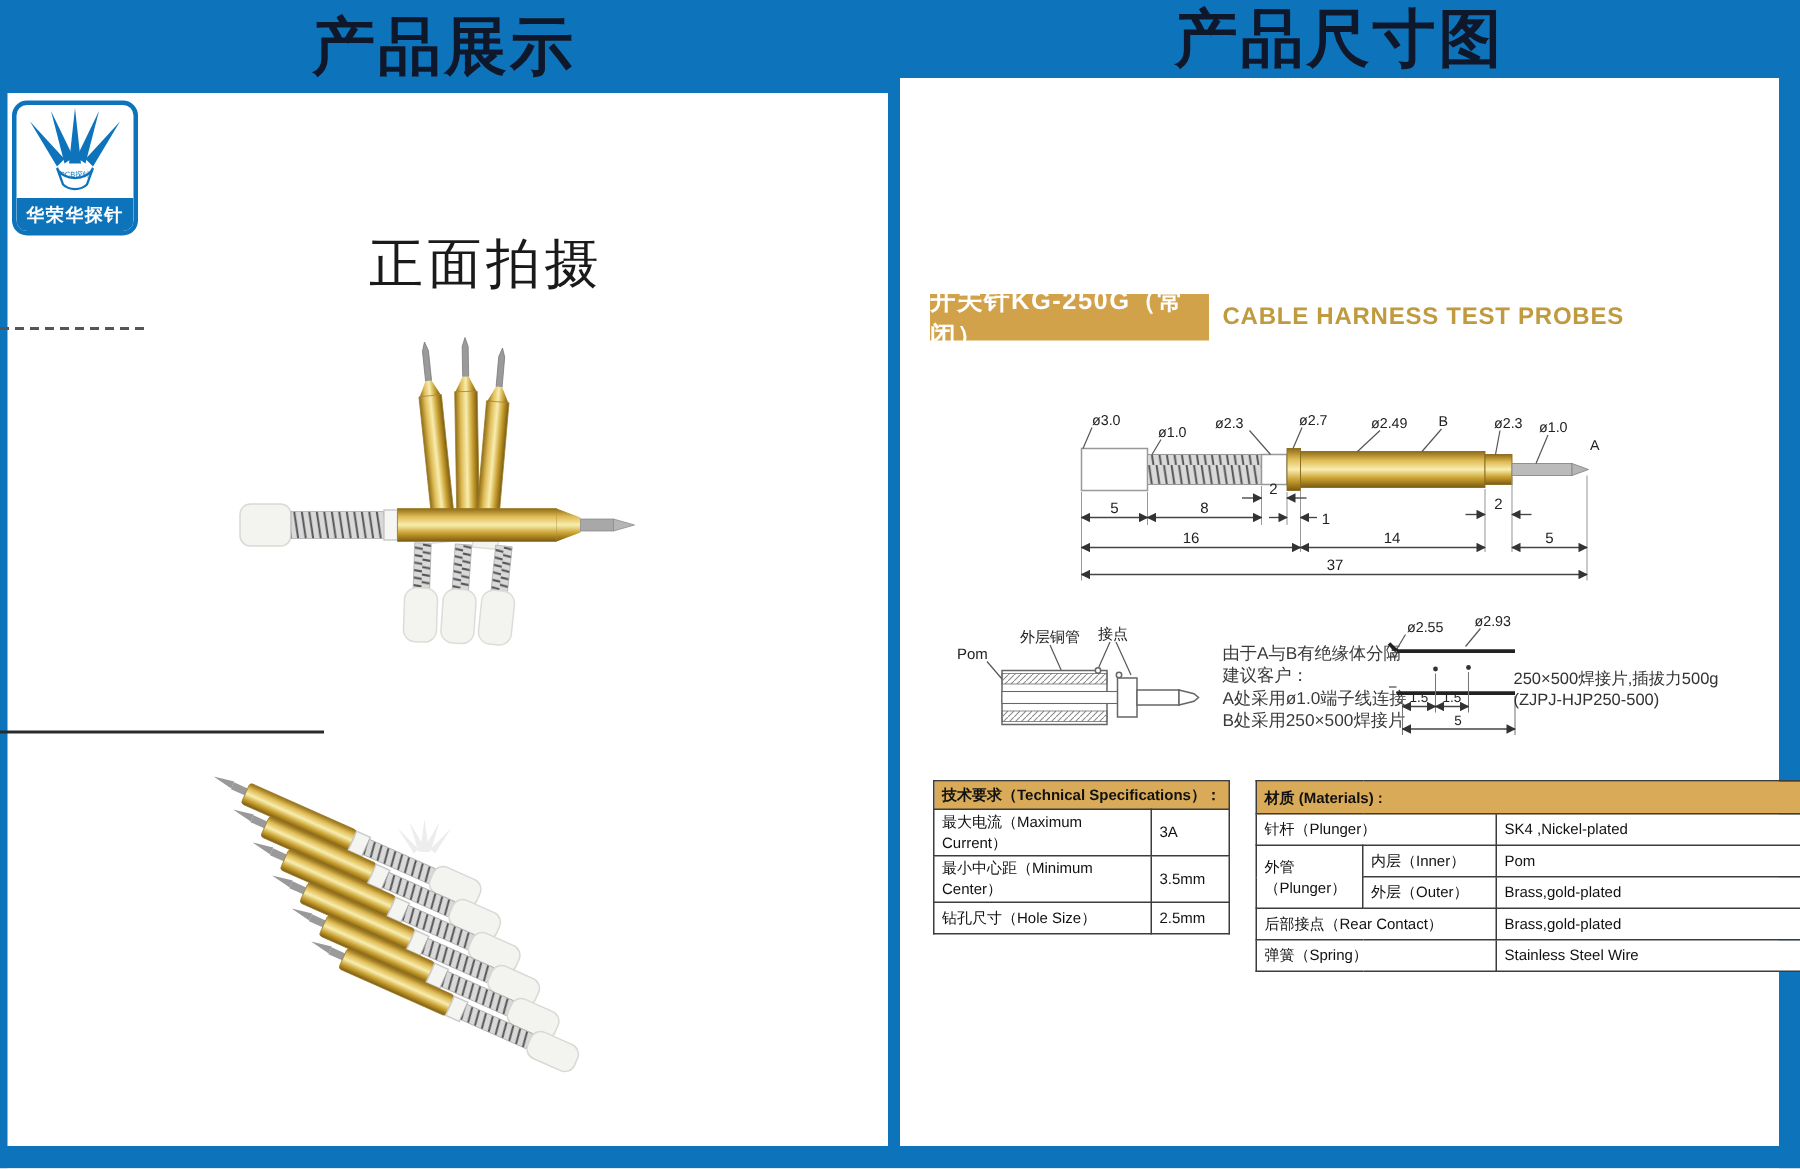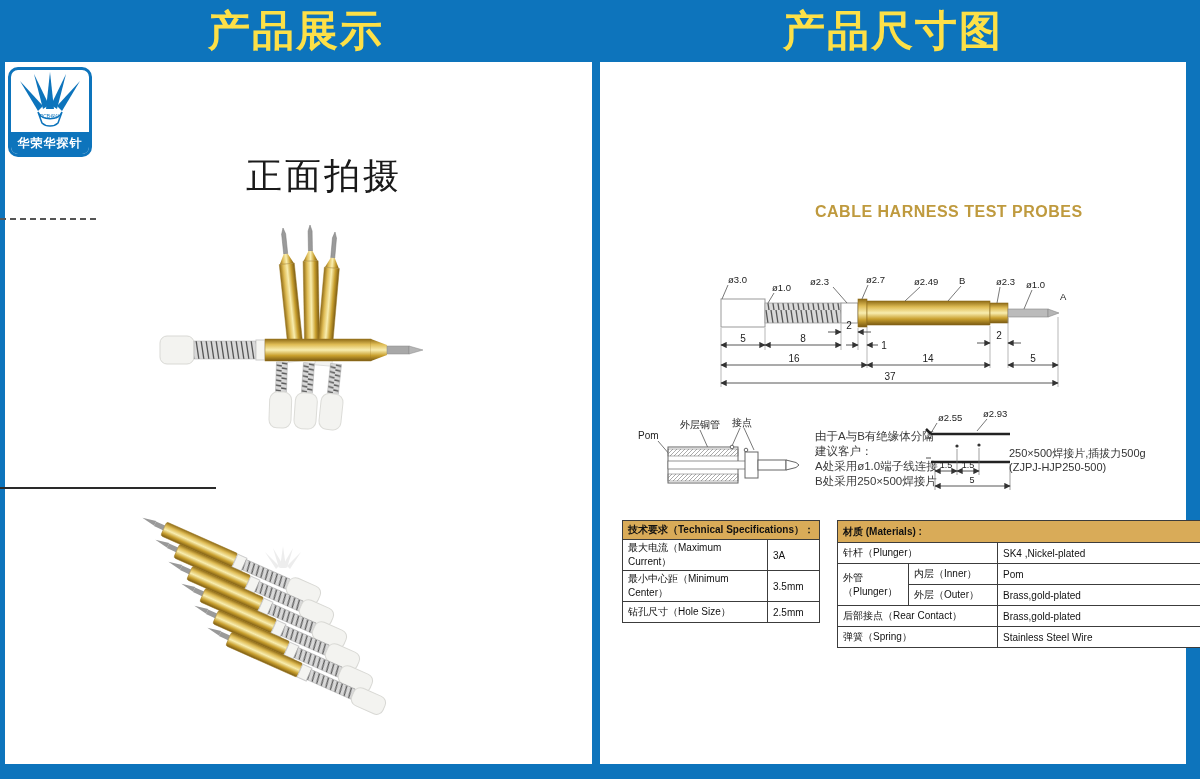--- a/index.html
+++ b/index.html
@@ -1,20 +1,20 @@
 <!DOCTYPE html>
 <html><head>
 <meta charset="utf-8">
 <style>
   html,body{margin:0;padding:0;background:#fff;}
   body{font-family:"Liberation Sans","DejaVu Sans",sans-serif;}
   .page{position:relative;width:1200px;height:779px;background:#fff;overflow:hidden;}
   .abs{position:absolute;}
   .blue{background:#0d74bc;}
-  .hdr{color:#fde047;font-weight:bold;font-size:42px;display:flex;align-items:center;justify-content:center;letter-spacing:2px;}
+  .hdr{color:#0f172a;font-weight:bold;font-size:42px;display:flex;align-items:center;justify-content:center;letter-spacing:2px;}
   .photo-label{font-size:36px;color:#1a1a1a;letter-spacing:3px;font-weight:500;}
   .title-chip{background:#d2a24b;color:#fff;font-size:17px;font-weight:bold;display:flex;align-items:center;justify-content:center;letter-spacing:1px;}
   .subtitle{color:#bf9a3e;font-size:16px;font-weight:bold;letter-spacing:.5px;}
   .note{font-size:11.5px;color:#3a3a3a;line-height:15px;}
   .socket-note{font-size:11px;color:#333;line-height:14px;}
   table{border-collapse:collapse;}
   .spec td,.mat td{border:1px solid #3c3c3c;font-size:10px;color:#111;padding:1px 5px;background:#fff;vertical-align:middle;}
   .spec .th,.mat .th{background:#d9ab58;font-weight:bold;font-size:10px;}
   .mat td{font-size:10px;}
   .dash-line{border-top:2px dashed #555;}
@@ -29,21 +29,21 @@
 <div class="page">
 
   <div class="abs blue" style="left:0;top:0;width:5px;height:779px;"></div>
   <div class="abs blue" style="left:1186px;top:0;width:14px;height:779px;"></div>
   <div class="abs blue" style="left:0;top:764px;width:1200px;height:15px;"></div>
   <div class="abs blue" style="left:592px;top:0;width:8px;height:765px;"></div>
 
   <div class="abs blue hdr" style="left:0;top:0;width:592px;height:62px;">
     <span>产品展示</span>
   </div>
-  <div class="abs blue hdr" style="left:600px;top:0;width:586px;height:62px;">
+  <div class="abs blue hdr" style="left:600px;top:0;width:586px;height:52px;">
     <span>产品尺寸图</span>
   </div>
 
   <div class="abs logo-box" style="left:8px;top:67px;width:84px;height:90px;">
     <svg width="78" height="60" viewBox="0 0 78 60" style="display:block;margin:1px auto 0;">
       <g fill="#0d74bc">
         <path d="M39 1 L35 38 L43 38 Z"></path>
         <path d="M23 3 L32 38 L38 34 Z"></path>
         <path d="M55 3 L46 38 L40 34 Z"></path>
         <path d="M9 10 L27 40 L32 35 Z"></path>
@@ -183,20 +183,23 @@
         <polygon points="0,4 14,1.5 14,6.5" fill="#999"></polygon>
           <rect x="14" y="2" width="10" height="5" fill="#9a9a9a"></rect>
         <rect x="24" y="-2" width="78" height="15" rx="2" fill="url(#goldH)" stroke="#9c7a24" stroke-width="0.5"></rect>
         <rect x="102" y="-1.5" width="10" height="14" fill="#f4f4f1" stroke="#ccc"></rect>
         <rect x="112" y="0" width="48" height="11" fill="url(#coil)" stroke="#aaa" stroke-width="0.5"></rect>
         <rect x="160" y="-4" width="34" height="19" rx="7" fill="#f3f3f0" stroke="#d8d8d4"></rect>
       </g>
     </g>
   </svg>
 
+  <div class="abs title-chip" style="left:620px;top:196px;width:186px;height:31px;">
+    <span>开关针KG-250G（常闭）</span>
+  </div>
   <div class="abs subtitle" style="left:815px;top:203px;">CABLE HARNESS TEST PROBES</div>
 
   <svg class="abs" style="left:700px;top:270px;" width="390" height="128" viewBox="0 0 390 128">
     <defs>
       <marker id="ar" viewBox="0 0 10 10" refX="9" refY="5" markerWidth="7" markerHeight="7" orient="auto-start-reverse">
         <path d="M0 0 L10 5 L0 10 Z" fill="#333"></path>
       </marker>
     </defs>
 
     <rect x="21" y="29" width="44" height="28" fill="#fff" stroke="#999"></rect>

